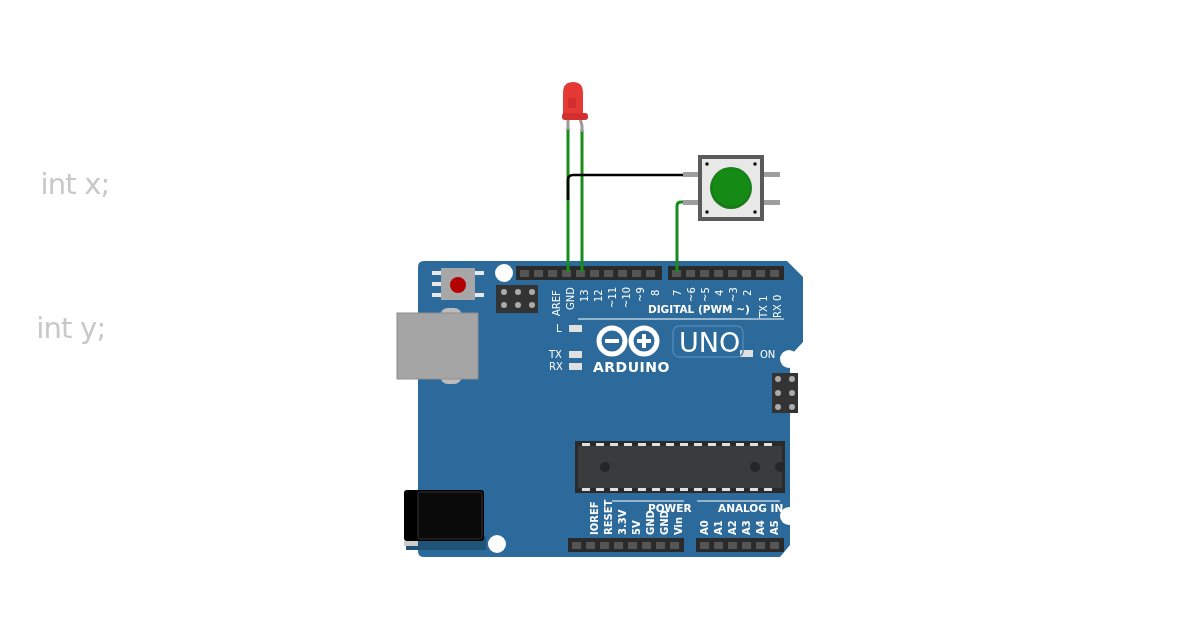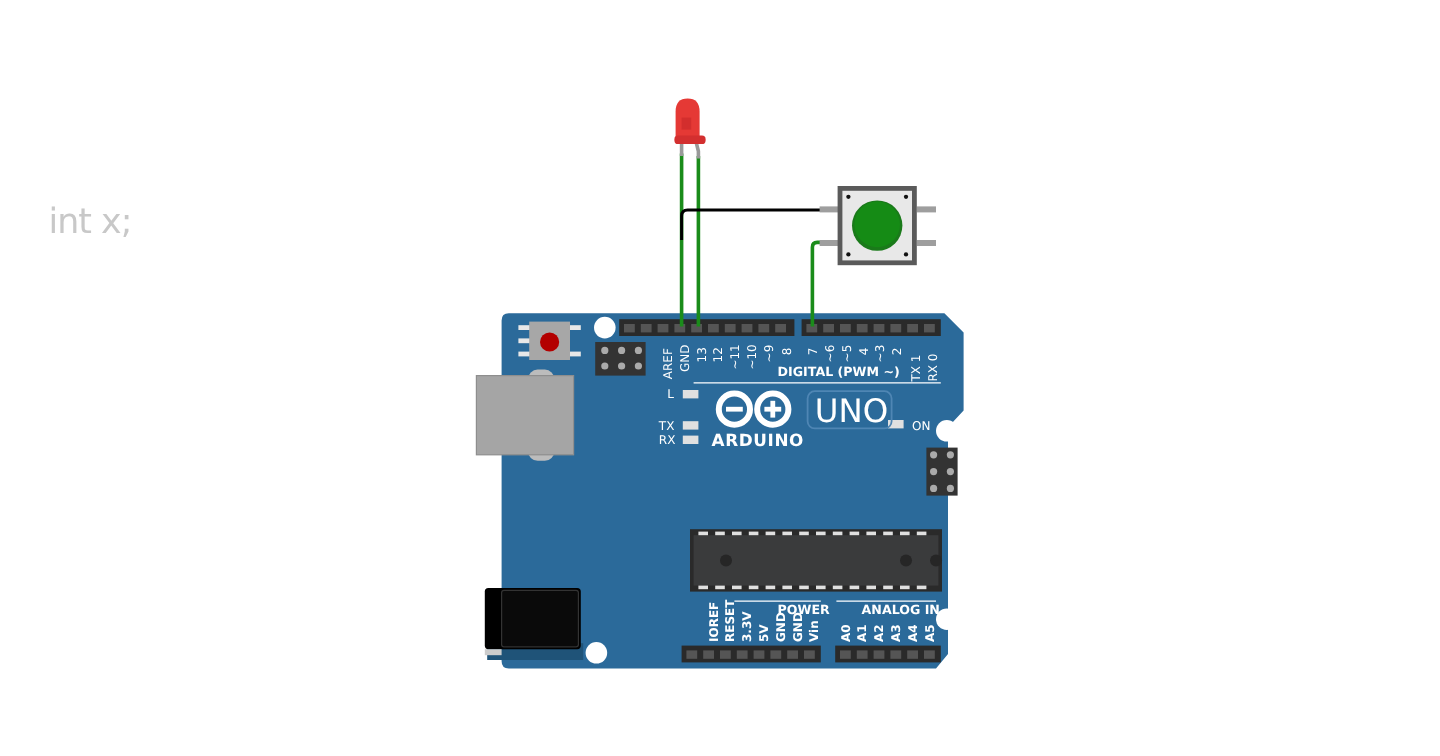--- a/index.html
+++ b/index.html
@@ -7,20 +7,21 @@
   .code{position:absolute;left:32px;top:64px;color:#c8c8c8;font-family:"DejaVu Sans",sans-serif;font-size:29px;line-height:48px;letter-spacing:-0.8px;white-space:pre;z-index:1;}
   .code .line{height:48px;text-align:center;}
   .sim{position:absolute;left:0;top:0;width:1200px;height:630px;z-index:2;}
   .lbl{font-family:"DejaVu Sans",sans-serif;fill:#ffffff;}
 </style>
 </head>
 <body>
 
 <div class="code">
   <div class="line"> int x;</div>
+  <div class="line">int y;</div>
   <div class="line"></div>
   
   
   
   
   
   
   
 </div>
 

